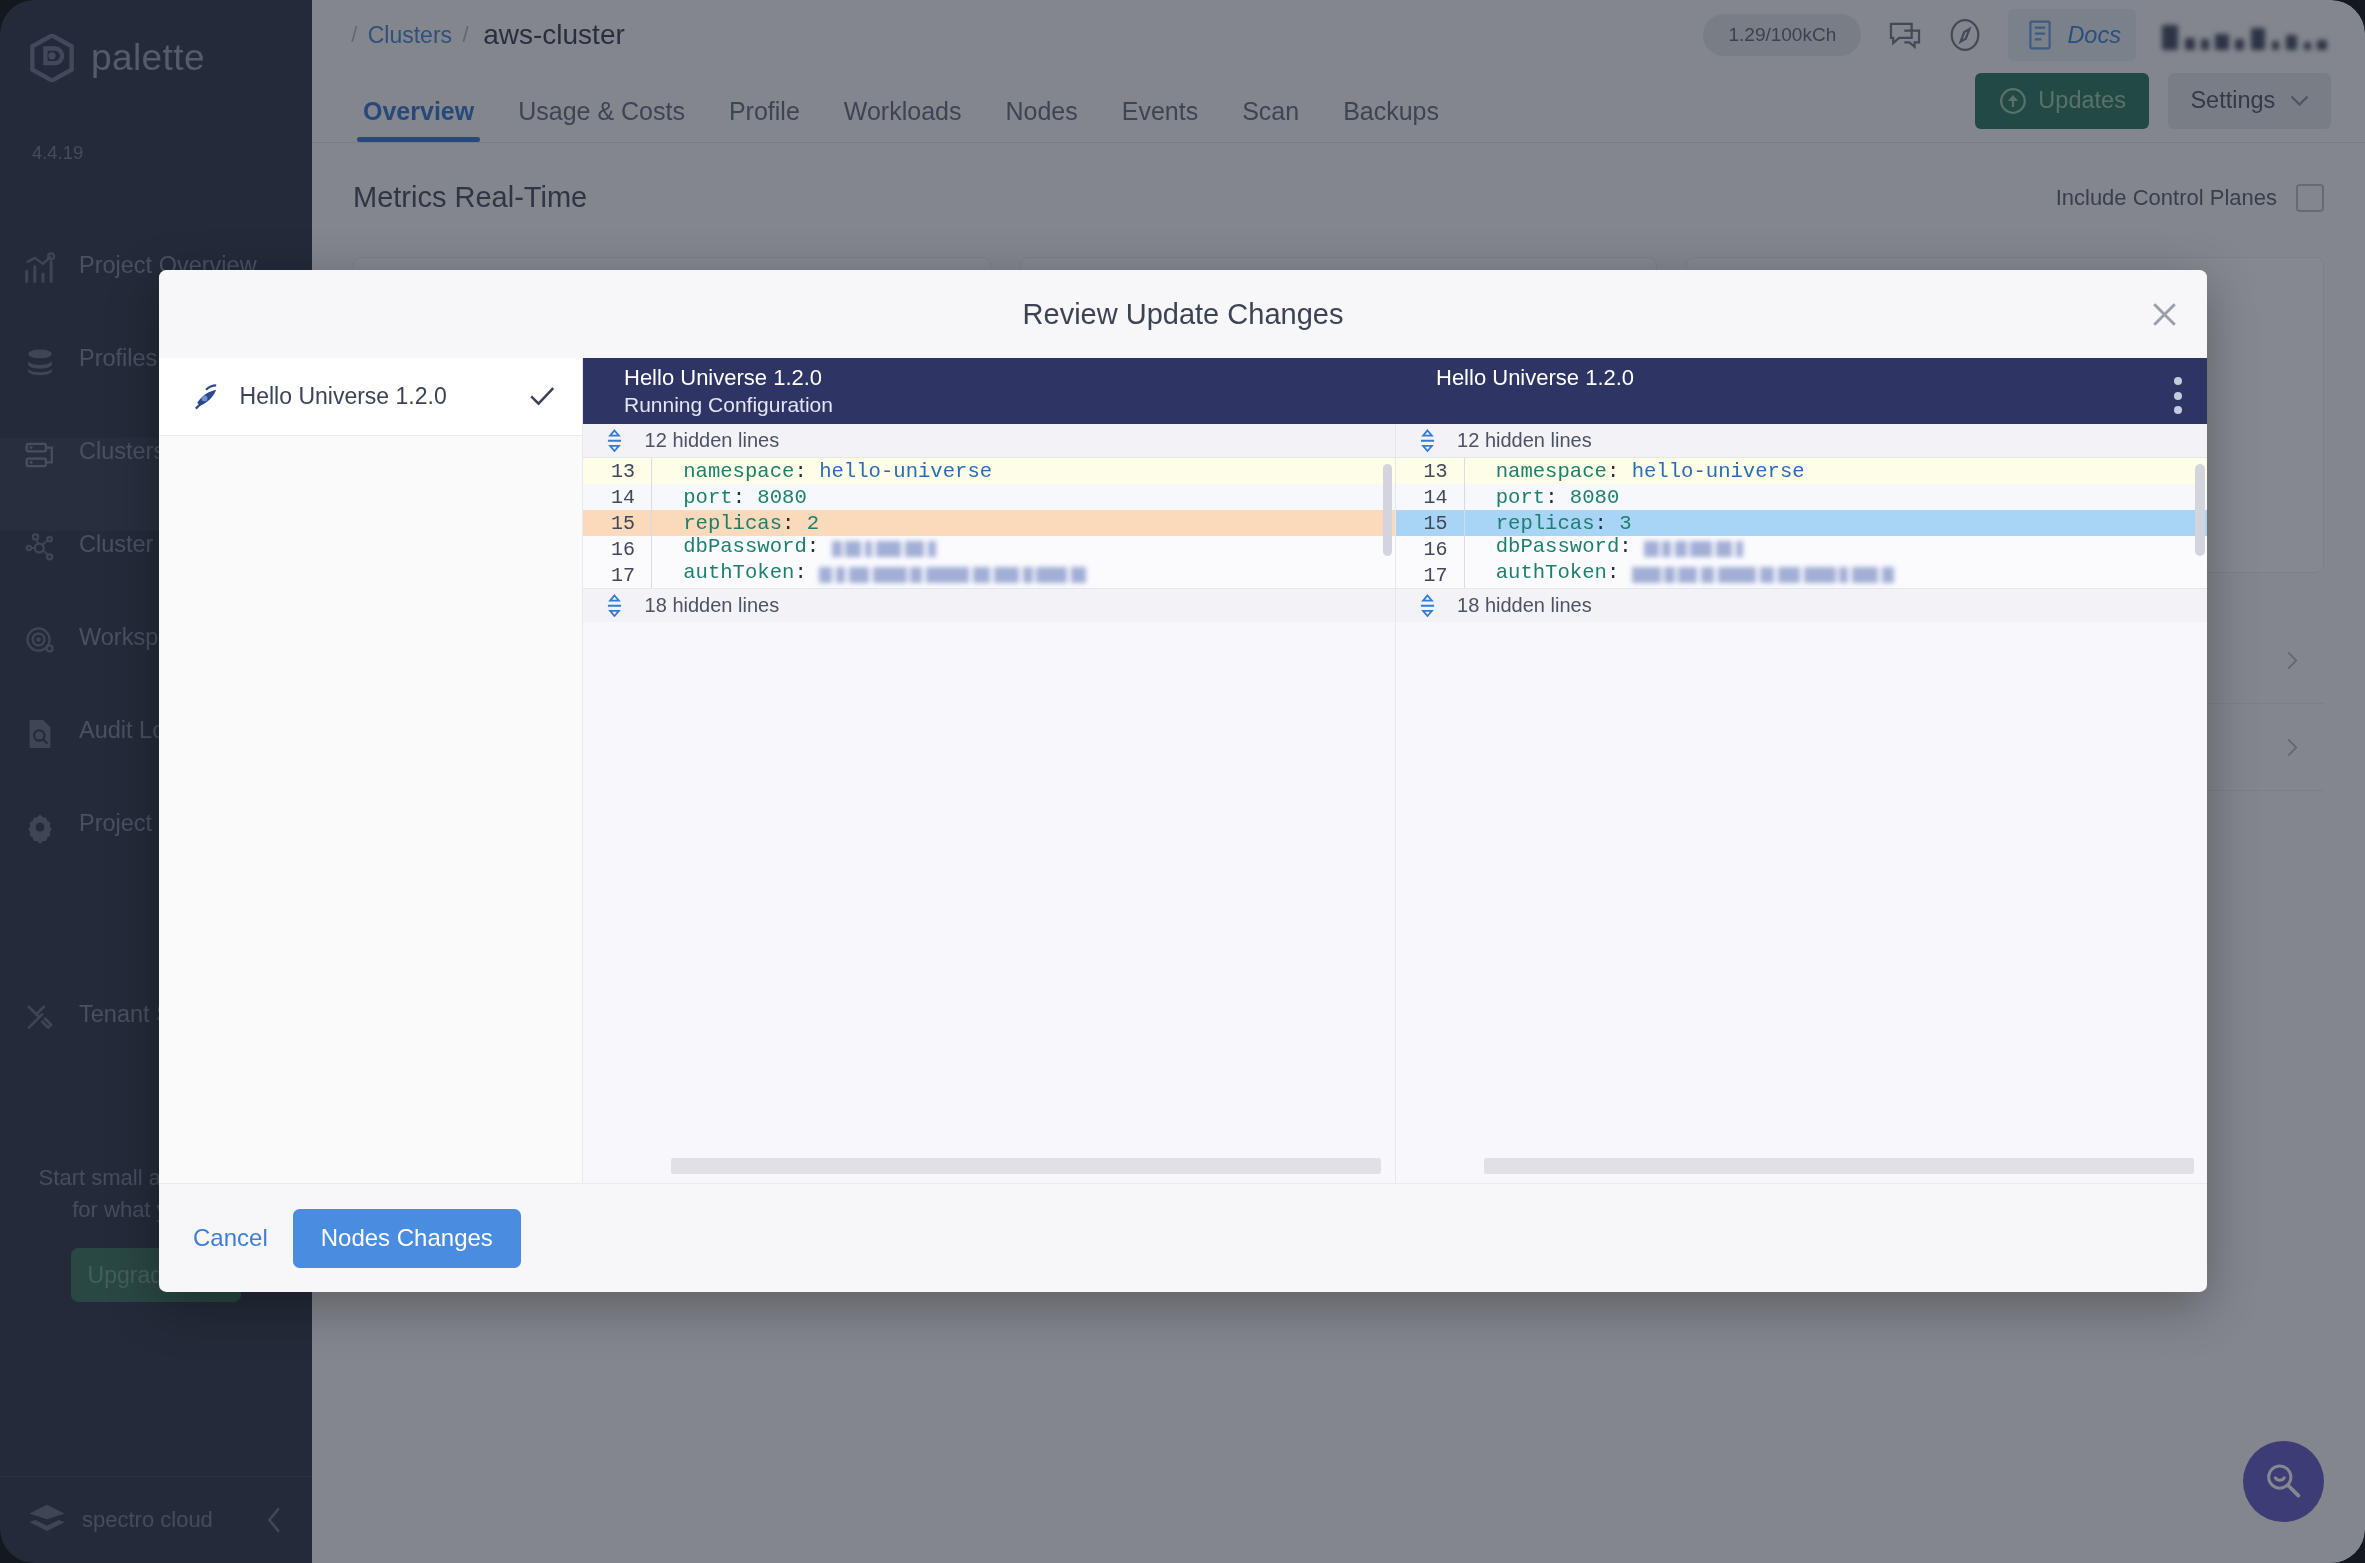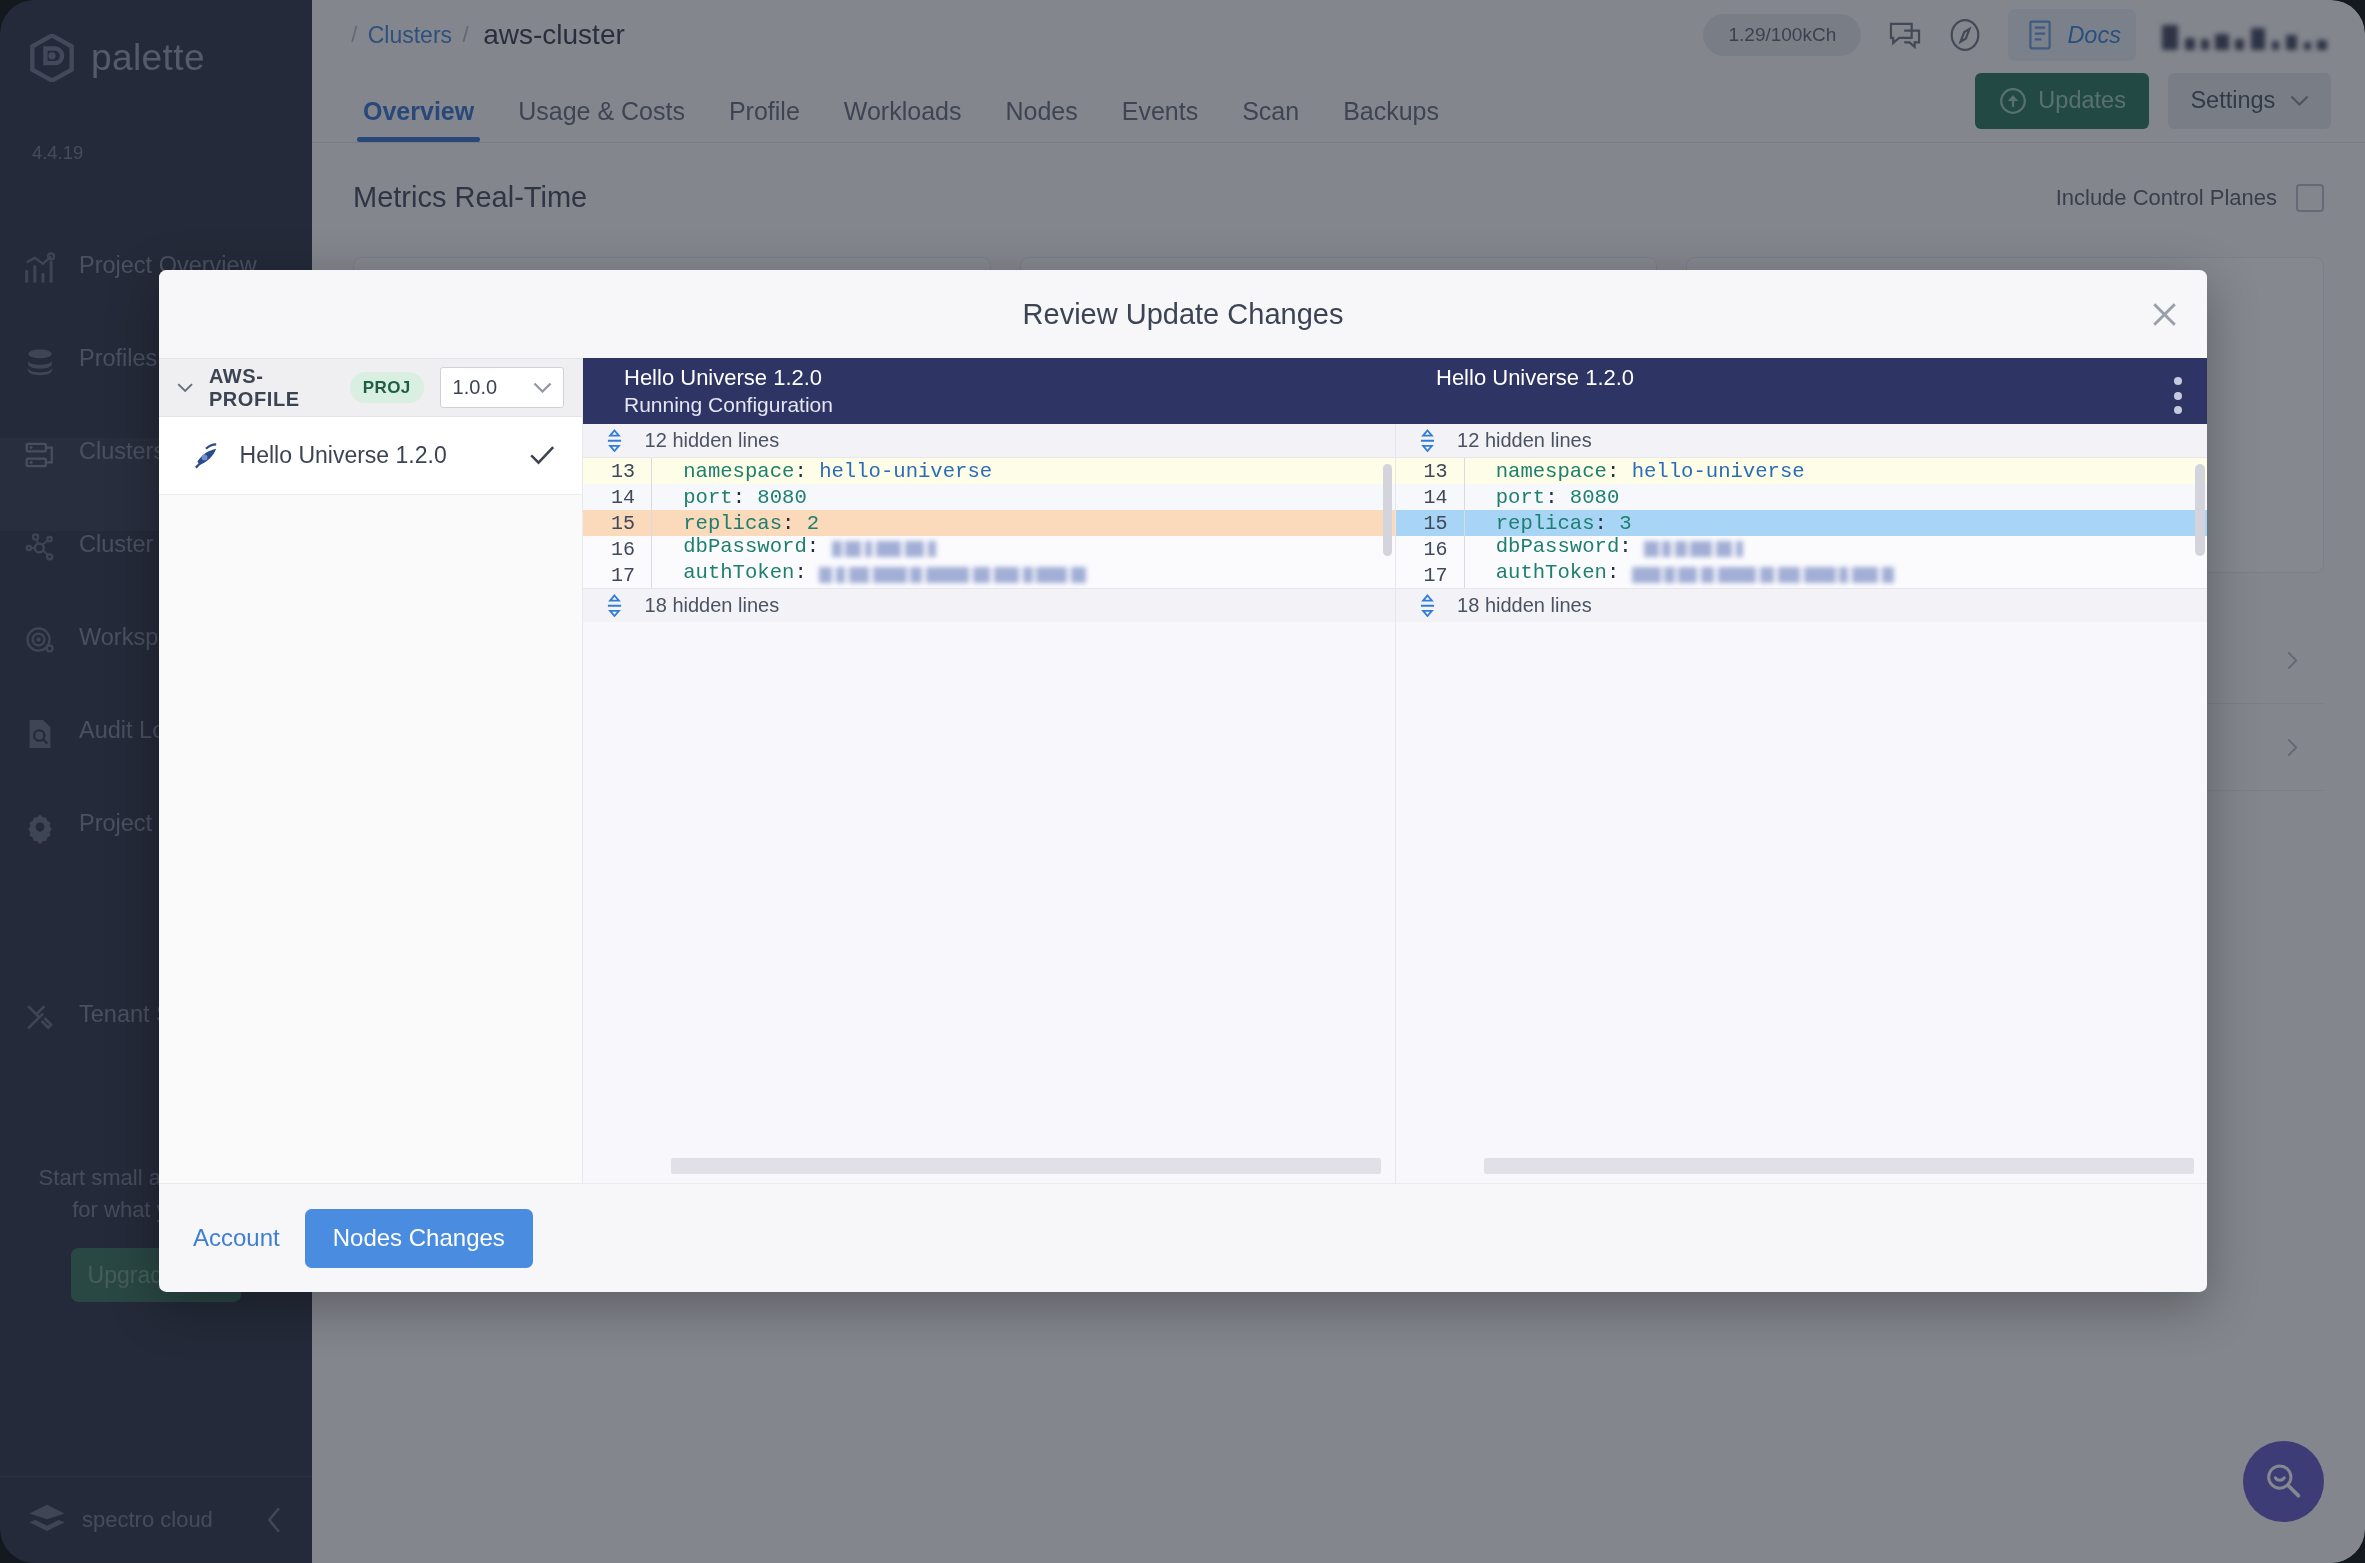--- a/index.html
+++ b/index.html
@@ -487,33 +487,20 @@
     <div class="modal-head">
       <span class="modal-title">Review Update Changes</span>
       <svg class="modal-close" viewBox="0 0 56 56">
           <path d="M14 14l28 28M42 14L14 42" stroke="#9aa0ab" stroke-width="4"></path>
         </svg>
     </div>
 
     <div class="modal-body">
 
       <div class="profile-pane">
-        <div class="profile-hdr">
-          <svg class="pf-chev" viewBox="0 0 26 15">
-              <path d="M2 2l11 11L24 2" fill="none" stroke="#3c4454" stroke-width="3"></path>
-            </svg>
-          <span class="pf-name">AWS-PROFILE</span>
-          <span class="pf-badge">PROJ</span>
-          <div class="pf-ver">
-            <span class="pf-ver-txt">1.0.0</span>
-            <svg class="pf-chev" viewBox="0 0 26 15">
-                <path d="M2 2l11 11L24 2" fill="none" stroke="#6b7384" stroke-width="3"></path>
-              </svg>
-          </div>
-        </div>
 
         <div class="layer-row">
           <svg class="layer-ico" viewBox="0 0 44 44">
               <path d="M10 30c6-10 16-16 26-18-4 10-12 18-22 22z" fill="#2b4a8b"></path>
               <path d="M14 32l-6 6M22 12c4-4 10-6 14-6" stroke="#2b4a8b" stroke-width="3" fill="none"></path>
               <circle cx="20" cy="24" r="4" fill="#6f8fd0"></circle>
             </svg>
           <span class="layer-name">Hello Universe 1.2.0</span>
           <svg class="check-ico" viewBox="0 0 36 28">
               <path d="M3 14l10 10L33 3" fill="none" stroke="#3c4454" stroke-width="3.5"></path>
@@ -625,19 +612,19 @@
             </div>
             <div class="vscroll"></div>
             <div class="hscroll"></div>
           </div>
 
         </div>
       </div>
     </div>
 
     <div class="modal-foot">
-      <button class="btn-cancel">Account</button>
+      <button class="btn-cancel">Cancel</button>
       <button class="btn-apply">Nodes Changes</button>
     </div>
   </section>
 
 </div>
 
 
 </body></html>

